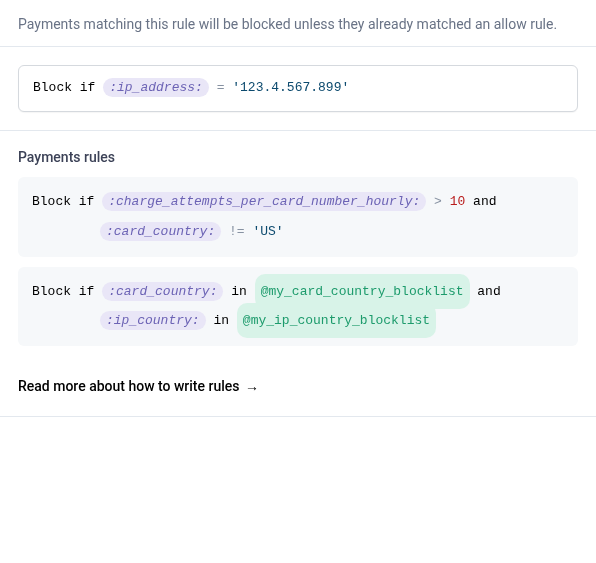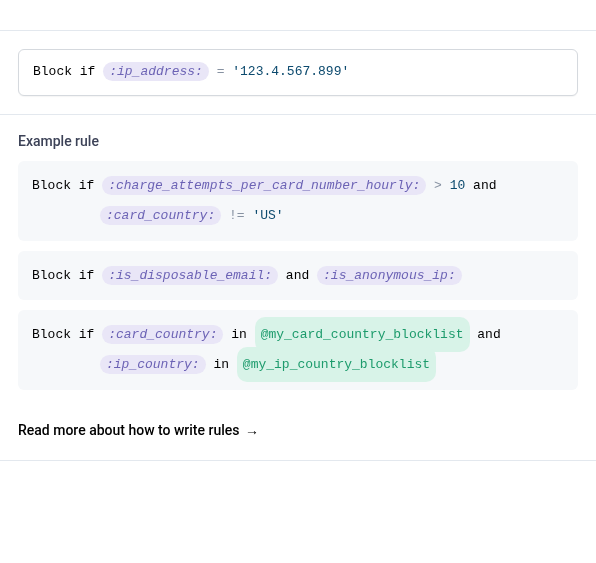--- a/index.html
+++ b/index.html
@@ -71,21 +71,21 @@
       border-radius: 10px;
       font-style: italic;
     }
     .tok-list {
       background: #d8f3e8;
       color: #1d9b6c;
       padding: 10px 6px;
       border-radius: 10px;
     }
     .tok-op { color: #8792a2; }
-    .tok-num { color: #0c4a6e; }
+    .tok-num { color: #b91c1c; }
     .tok-str { color: #0c4a6e; }
     .tok-kw { color: #000000; margin-top: 12px; }
     .link-row {
       padding: 14px 18px 22px;
     }
     .help-link {
       color: #000000;
       font-size: 14px;
       font-weight: 500;
       text-decoration: none;
@@ -99,37 +99,37 @@
       display: flex;
       justify-content: flex-end;
       gap: 10px;
     }
     .indent { display:inline-block; width: 68px; }
   </style>
 </head>
 <body>
 
 <div class="header">
+  <div class="header-desc">Payments matching this rule will be blocked unless they already matched an allow rule.</div>
 </div>
 
 <hr class="divider">
 
 <div class="editor-section">
   <div class="rule-input">
     <span class="tok-kw">Block if </span><span class="tok-field">:ip_address:</span><span class="tok-op"> = </span><span class="tok-str">'123.4.567.899'</span>
   </div>
 </div>
 
 <hr class="divider">
 
 <div class="examples-section" style="padding-top:18px;">
-  <div class="examples-heading">Example rule</div>
+  <div class="examples-heading">Payments rules</div>
   <div id="examples-list">
       <div class="example-rule"><span class="tok-kw">Block if </span><span class="tok-field">:charge_attempts_per_card_number_hourly:</span><span class="tok-op"> &gt; </span><span class="tok-num">10</span><span class="tok-kw"> and</span><br><span class="indent"></span><span class="tok-field">:card_country:</span><span class="tok-op"> != </span><span class="tok-str">'US'</span></div>
-      <div class="example-rule"><span class="tok-kw">Block if </span><span class="tok-field">:is_disposable_email:</span><span class="tok-kw"> and </span><span class="tok-field">:is_anonymous_ip:</span></div>
       <div class="example-rule"><span class="tok-kw">Block if </span><span class="tok-field">:card_country:</span><span class="tok-kw"> in </span><span class="tok-list">@my_card_country_blocklist</span><span class="tok-kw"> and</span><br><span class="indent"></span><span class="tok-field">:ip_country:</span><span class="tok-kw"> in </span><span class="tok-list">@my_ip_country_blocklist</span></div>
     </div>
 </div>
 
 <div class="link-row">
   <a class="help-link">
     <span>Read more about how to write rules</span>
     <span class="arrow">→</span>
   </a>
 </div>

